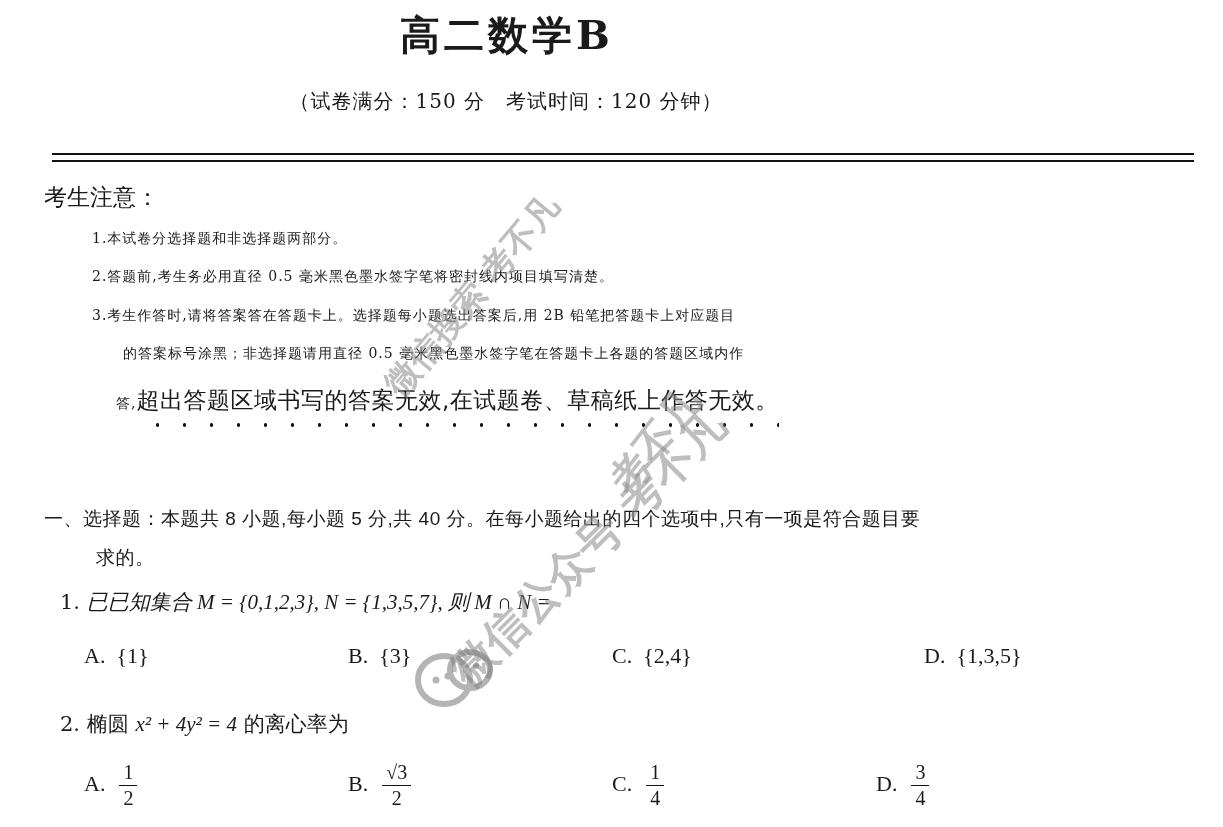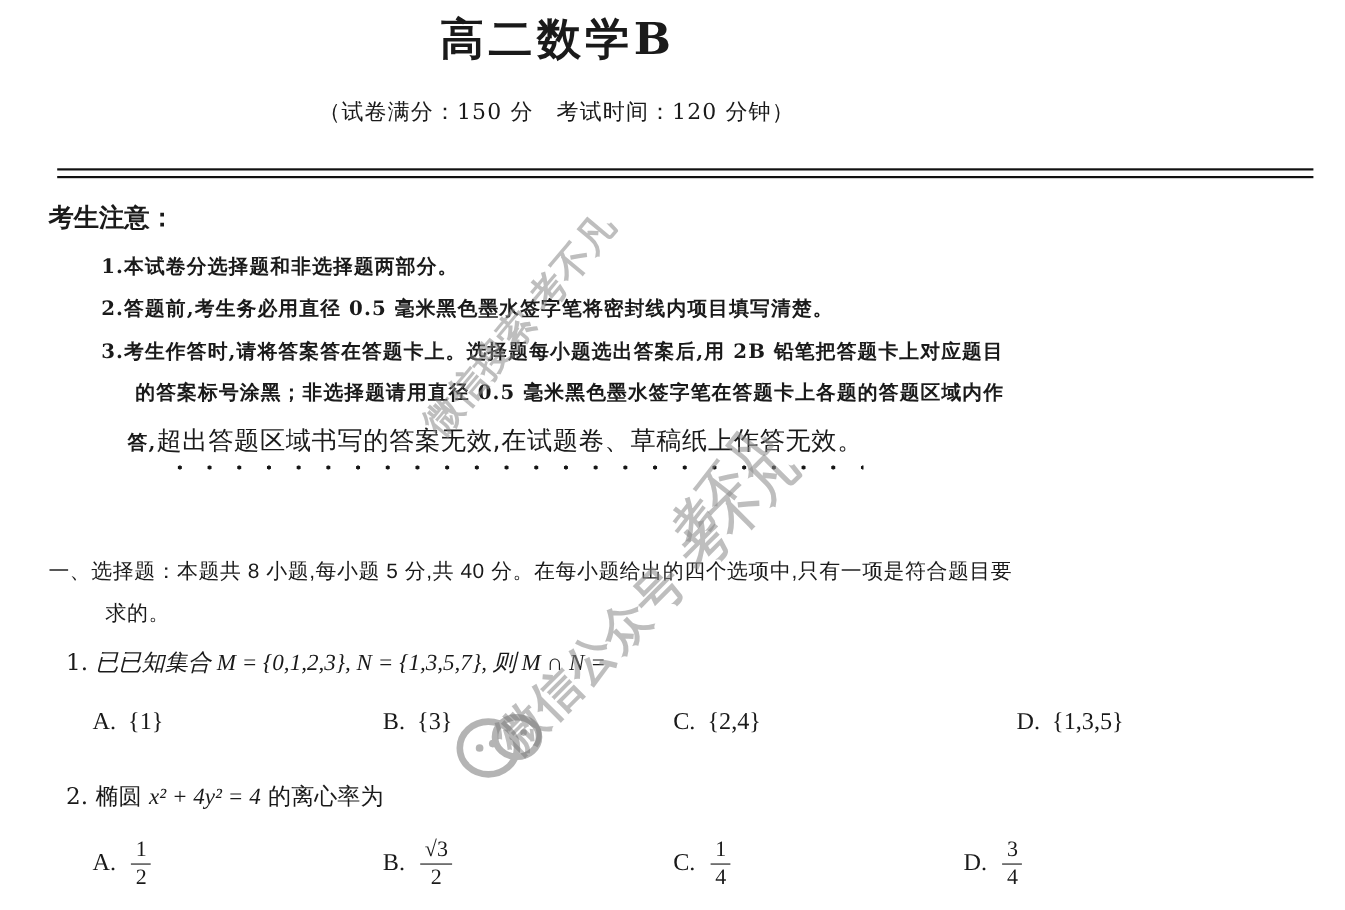--- a/index.html
+++ b/index.html
@@ -12,24 +12,24 @@
   .title {
     left:0; width:1014px; top:8px; text-align:center;
     font-size:40px; font-weight:bold; letter-spacing:4px;
   }
   .subtitle {
     left:0; width:1012px; top:88px; text-align:center;
     font-size:20px; letter-spacing:1px;
   }
   .rule { left:52px; width:1142px; height:2px; background:#111; }
   .notice-head {
-    left:44px; top:182px; font-size:23px; font-weight:bold;
+    left:44px; top:182px; font-size:23px; font-weight:normal;
     font-family:"DejaVu Sans", "Liberation Sans", sans-serif;
   }
-  .note { font-size:18px; letter-spacing:1px;font-weight:bold; }
+  .note { font-size:14px; letter-spacing:1px; }
   .note-bold {
     font-family:"DejaVu Sans", "Liberation Sans", sans-serif;
     font-size:23px; letter-spacing:0.5px;
   }
   .dots { display:inline-block; position:relative; }
   .dots::after {
     content:""; position:absolute; left:0; right:0; bottom:-12px; height:6px;
     background-image:radial-gradient(circle, #111 1.6px, transparent 2px);
     background-size:27px 6px; background-position:8px 0; background-repeat:repeat-x;
   }

